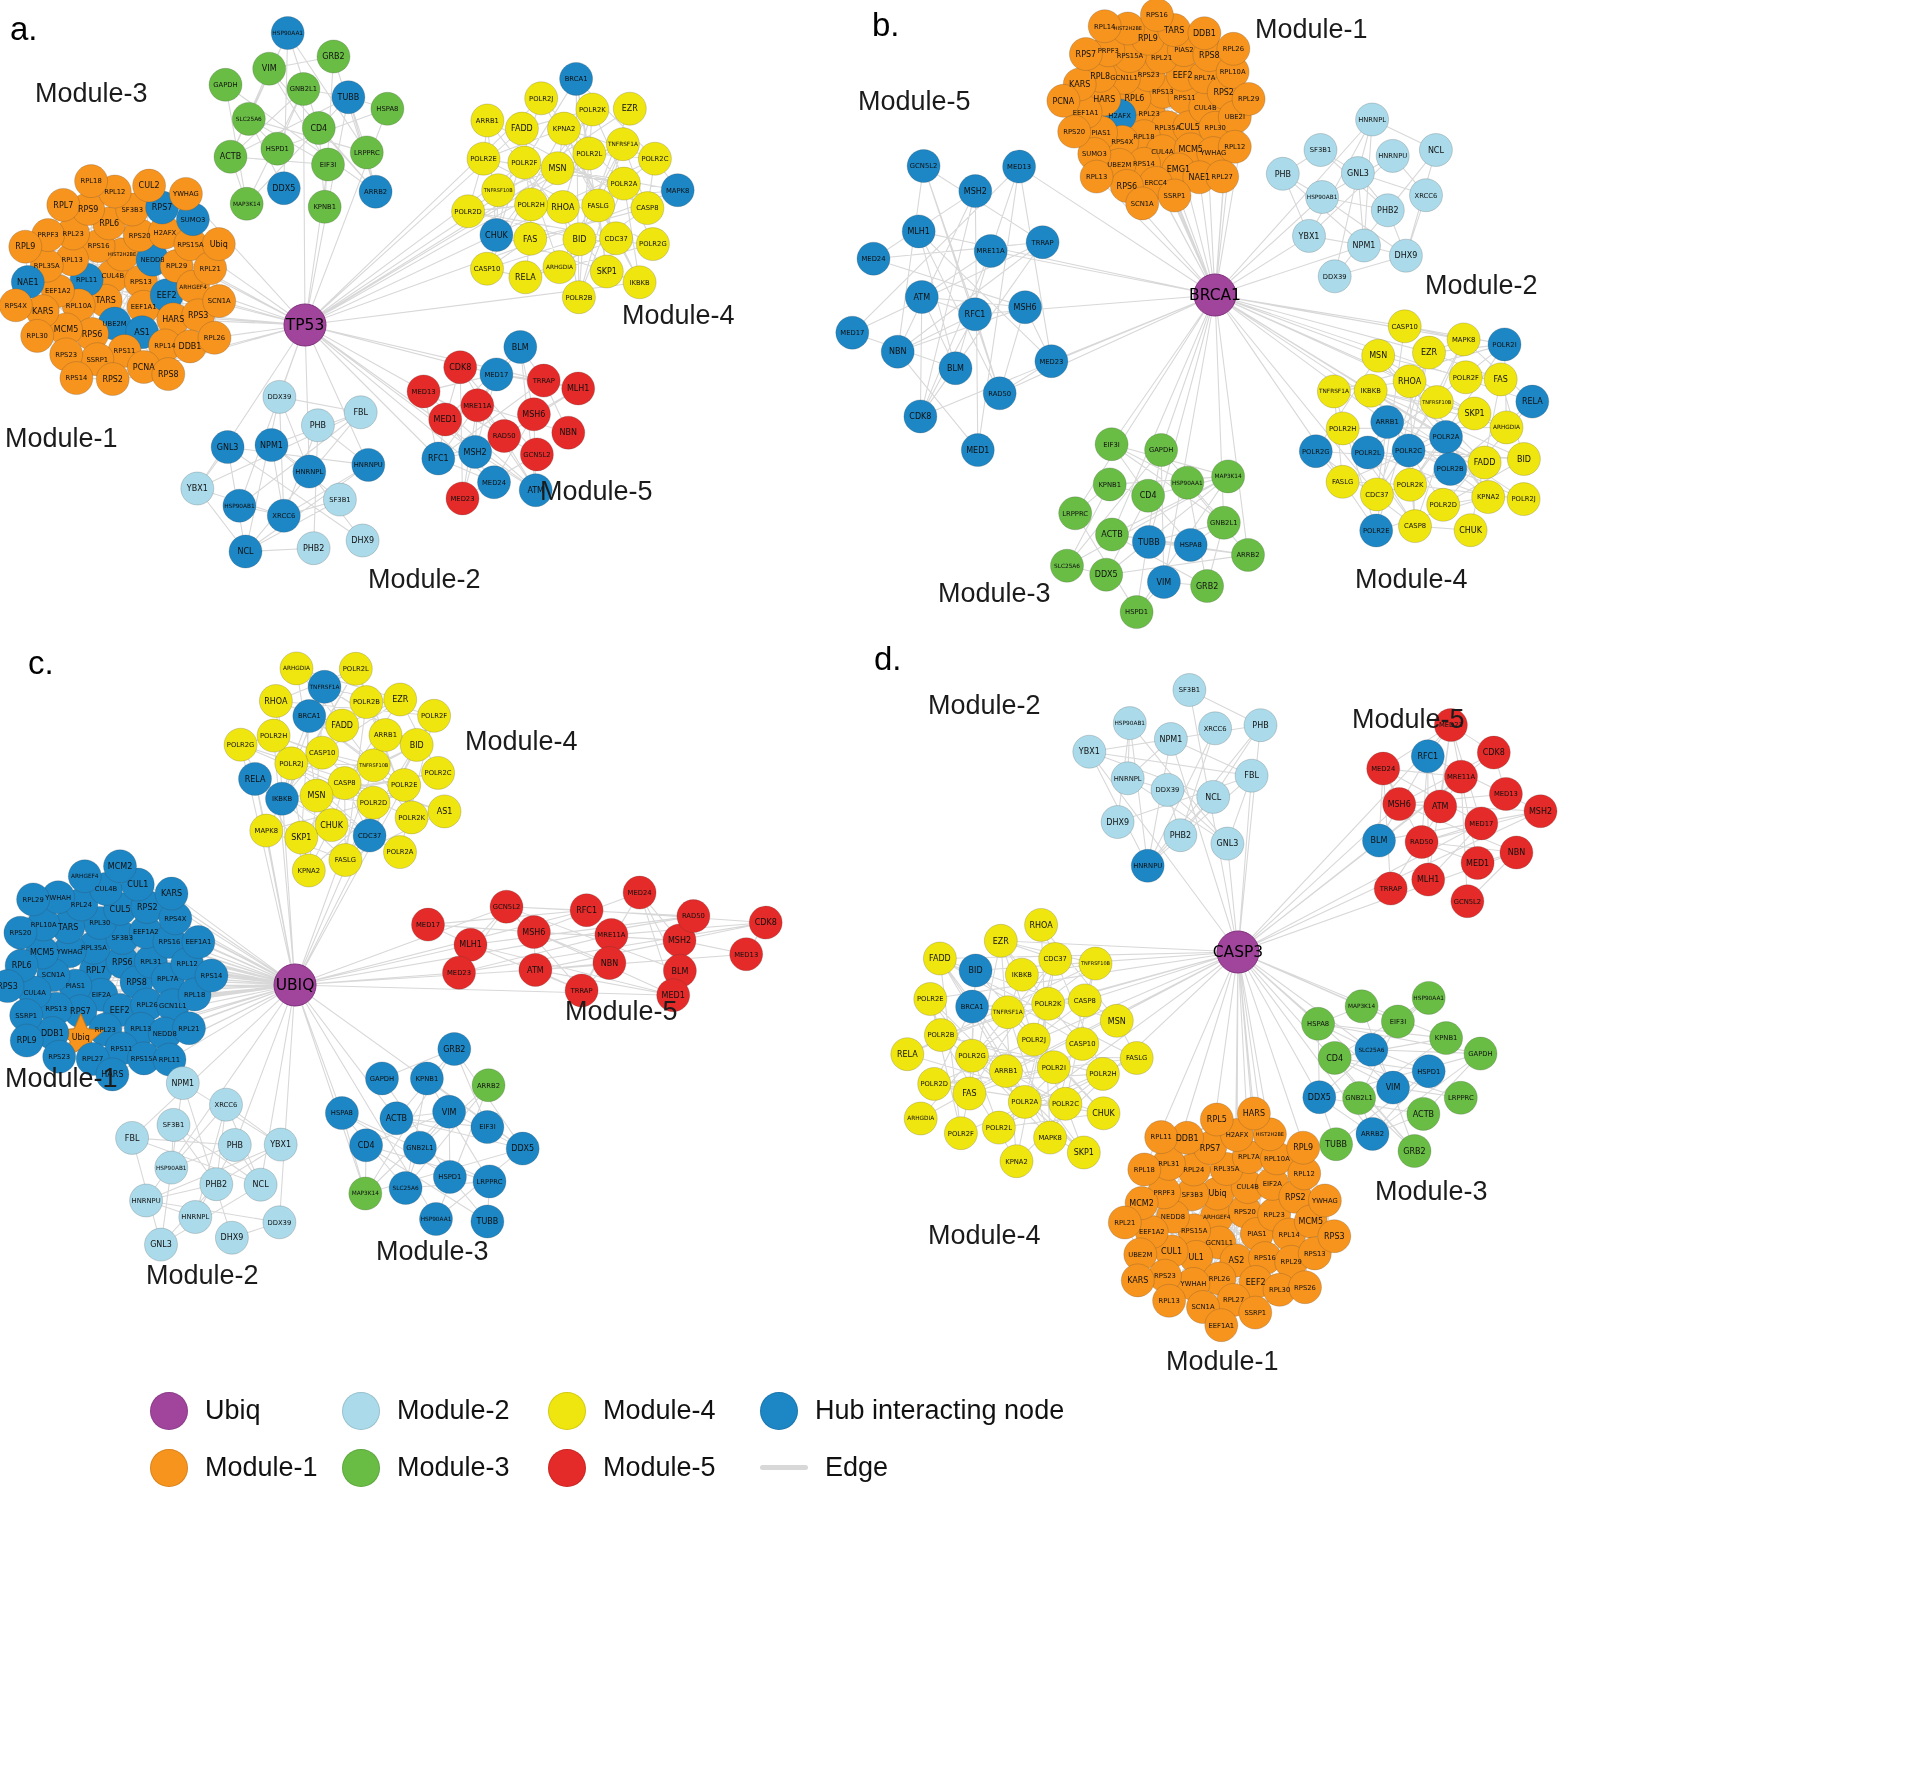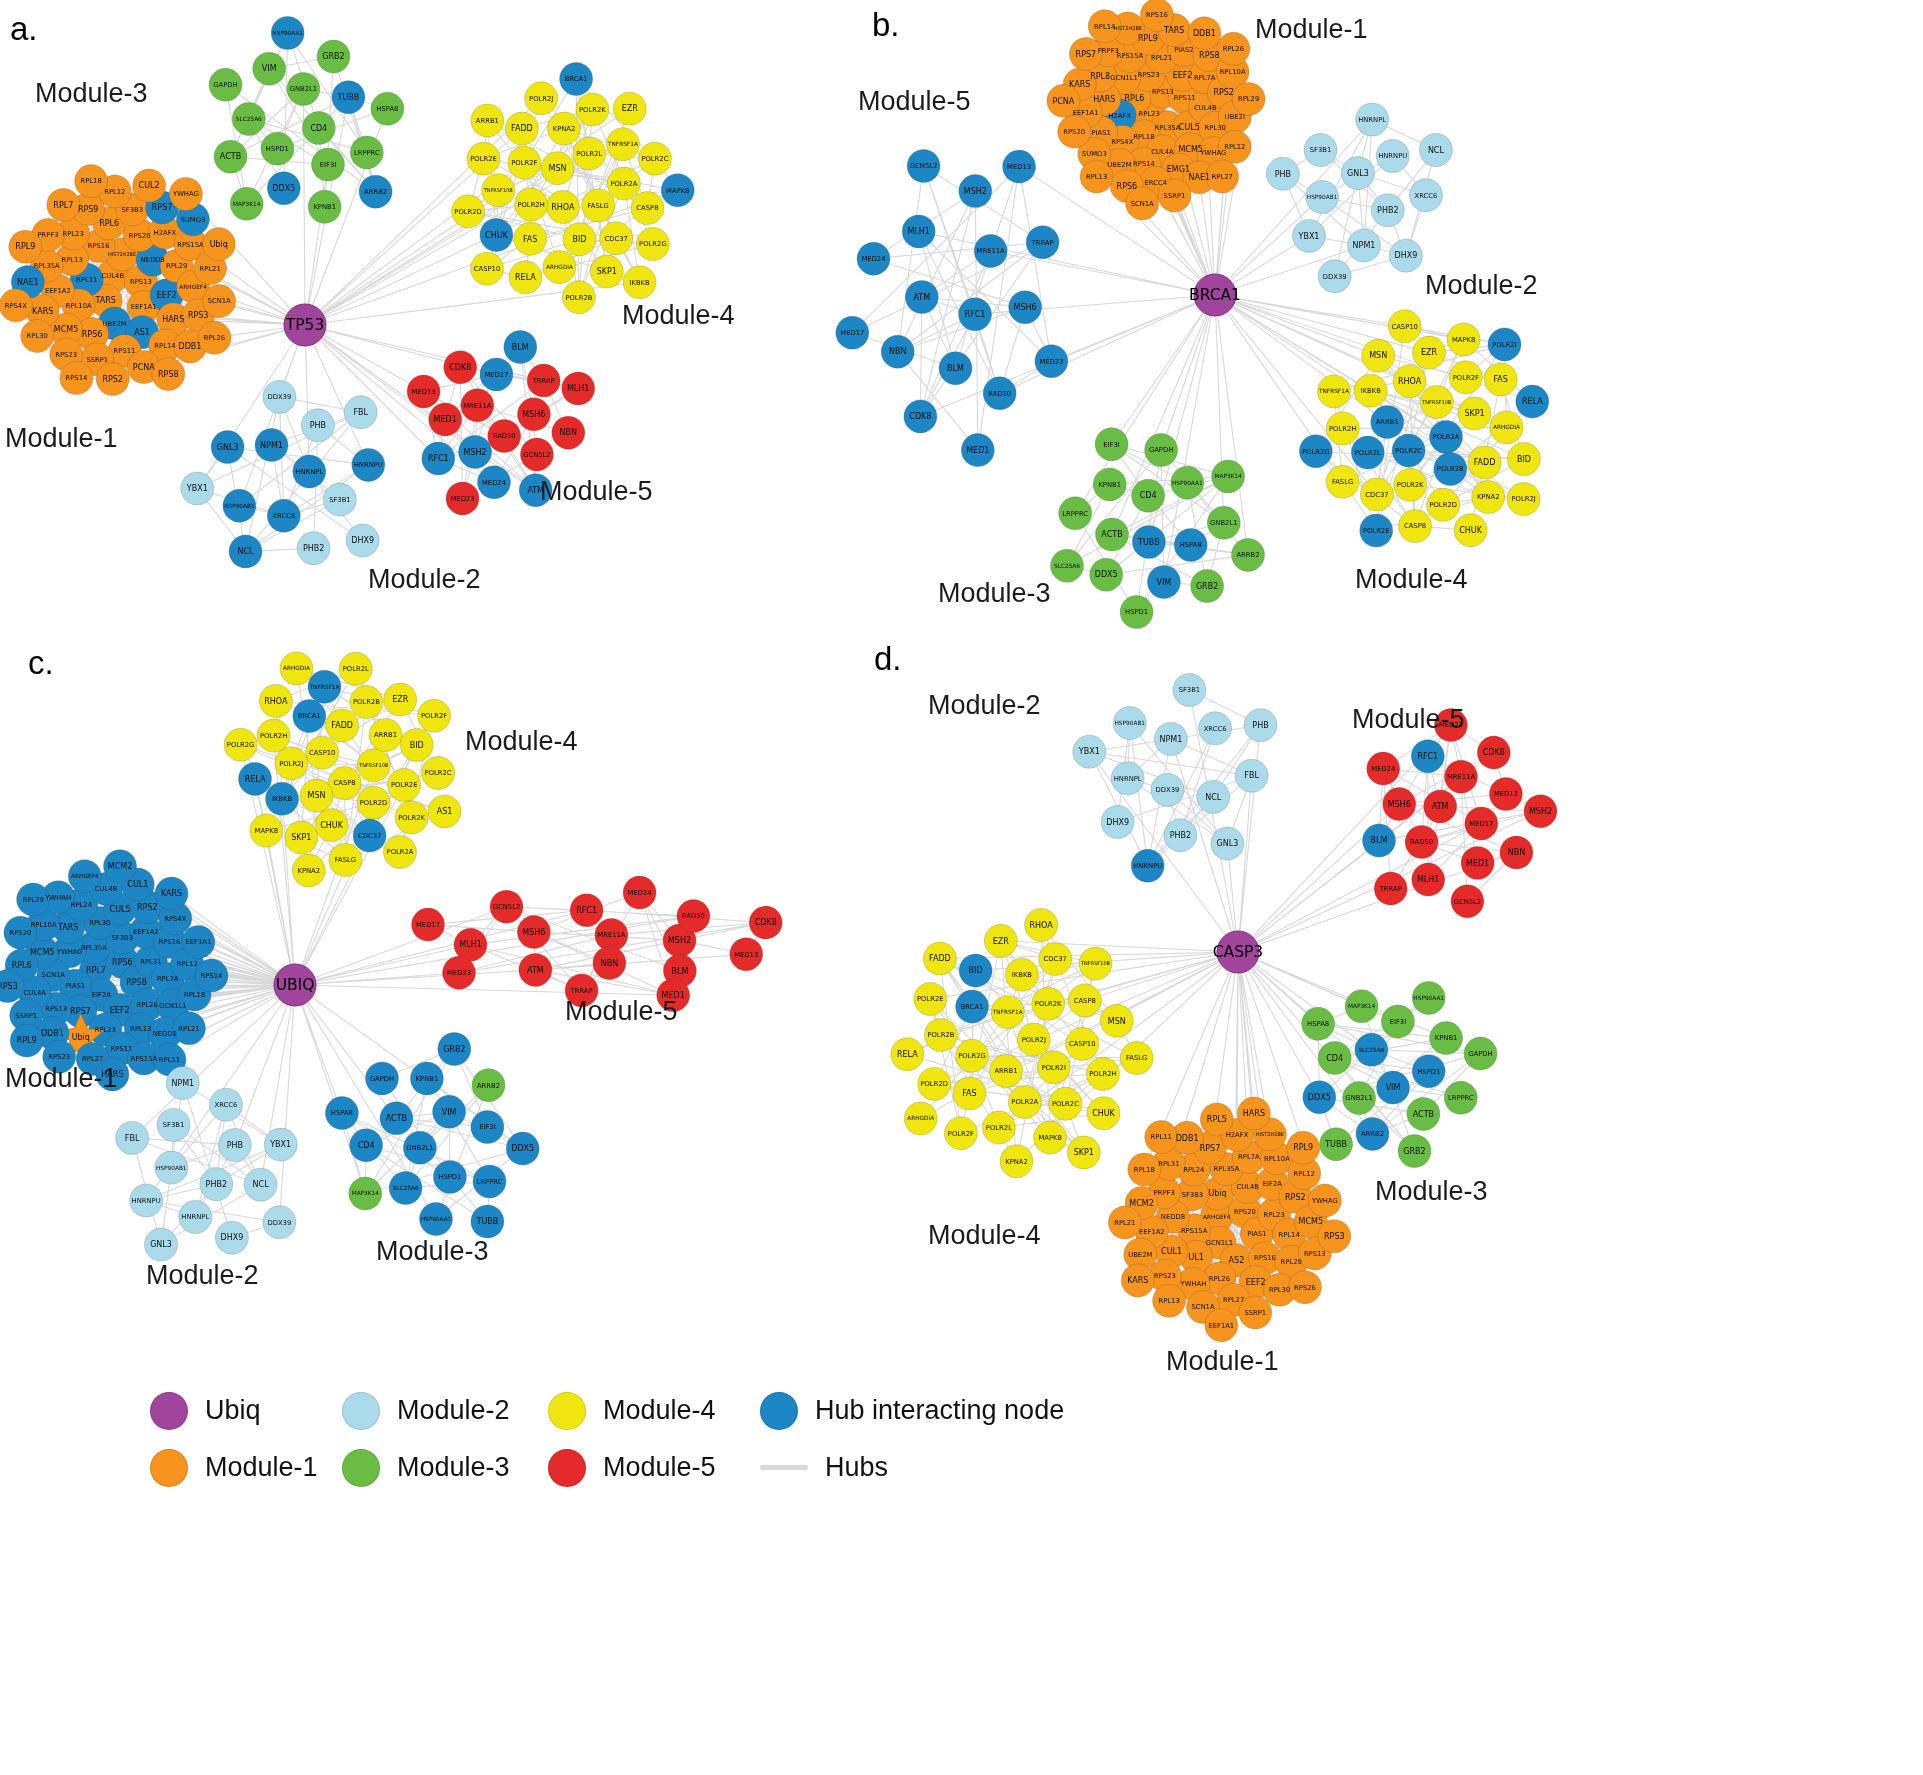--- a/index.html
+++ b/index.html
@@ -1199,16 +1199,16 @@
       <div class="legend-item">
         <span class="swatch" style="background: rgb(105, 189, 69);"></span>
         <span class="legend-label">Module-3</span>
       </div>
       <div class="legend-item">
         <span class="swatch" style="background: rgb(228, 43, 41);"></span>
         <span class="legend-label">Module-5</span>
       </div>
       <div class="legend-item">
         <span class="swatch line" style="background: rgb(216, 216, 216);"></span>
-        <span class="legend-label">Hubs</span>
+        <span class="legend-label">Edge</span>
       </div>
     </div>
 </div>
 
 </body></html>

